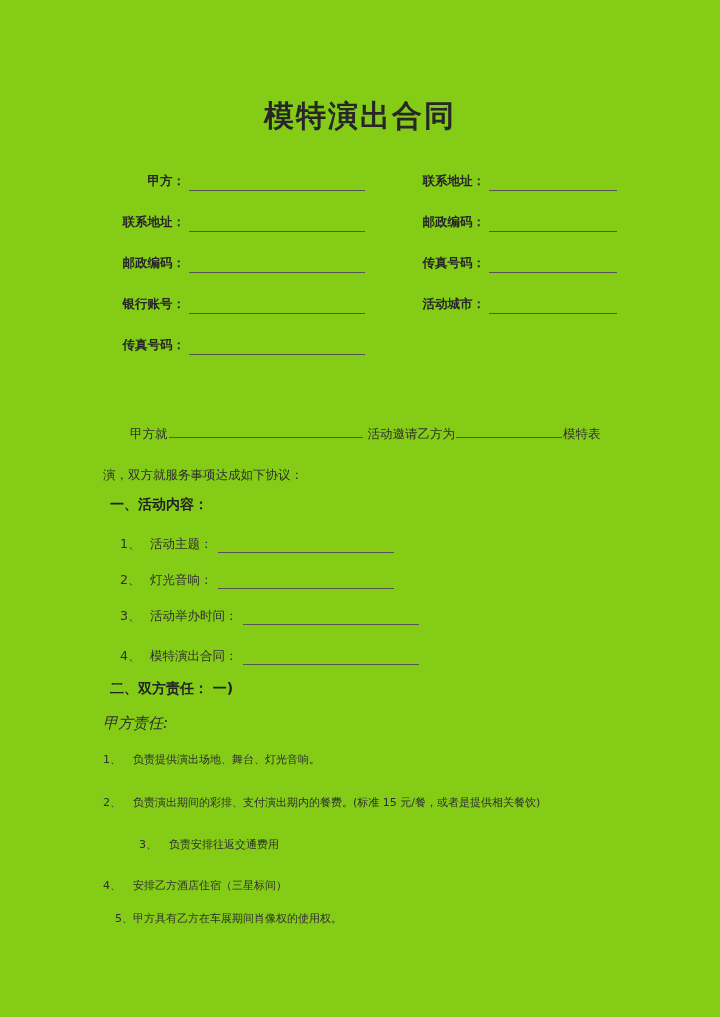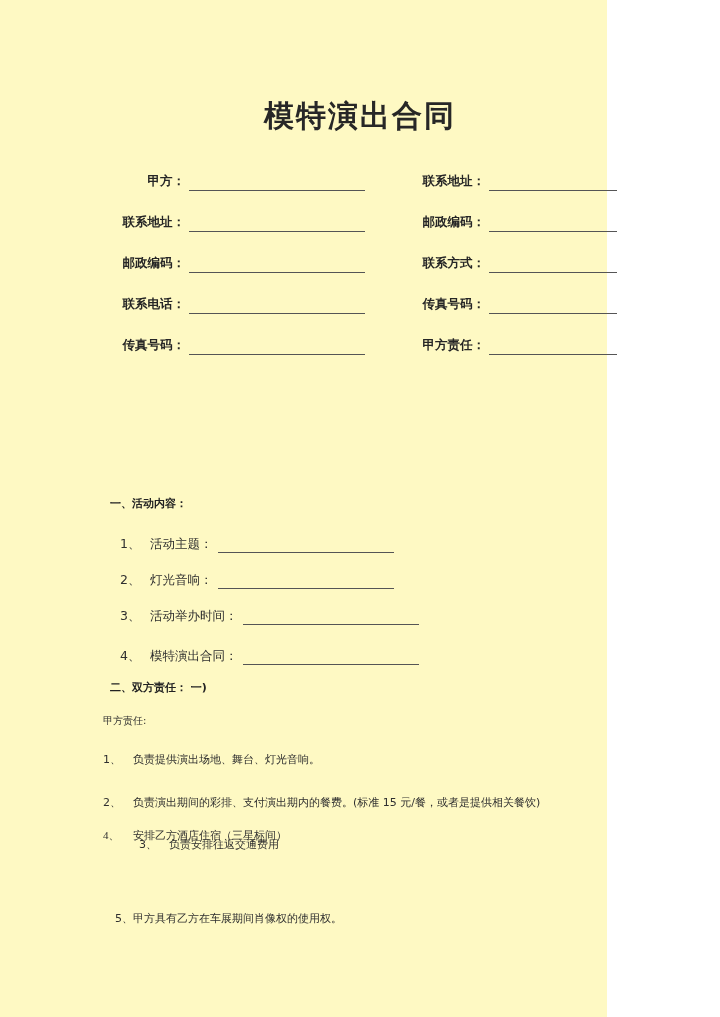--- a/index.html
+++ b/index.html
@@ -10,23 +10,23 @@
   body {
     width: 720px;
     height: 1017px;
     position: relative;
     font-family: "DejaVu Sans", "Liberation Sans", sans-serif;
     color: #2b2b2b;
     overflow: hidden;
   }
   .page {
     position: relative;
-    width: 607px;
+    width: 720px;
     height: 1017px;
-    background: #fef9c3;
+    background: #84cc16;
     box-sizing: border-box;
   }
 
   
   .doc-title {
     position: absolute;
     top: 96px;
     left: 0;
     width: 720px;
     text-align: center;
@@ -93,21 +93,21 @@
     vertical-align: baseline;
     margin: 0 1px;
   }
   .blank-wide { width: 194px; }
   .blank-mid  { width: 106px; }
 
   
   .sec-head {
     position: absolute;
     left: 110px;
-    font-size: 11px;
+    font-size: 14px;
     font-weight: bold;
     color: #222222;
     white-space: nowrap;
   }
   .sec-head-1 { top: 496px; }
   .sec-head-2 { top: 680px; }
 
   .item {
     position: absolute;
     left: 120px;
@@ -127,38 +127,39 @@
   .it1 { top: 536px; }
   .it2 { top: 572px; }
   .it3 { top: 608px; }
   .it4 { top: 648px; }
   .it1 .iline, .it2 .iline { width: 176px; }
   .it3 .iline, .it4 .iline { width: 176px; }
 
   .plain {
     position: absolute;
     left: 103px;
-    font-size: 10px;
-    color: #2f2f2f;
-    white-space: nowrap;
+    font-size: 15px;
+    color: #2f2f2f;
+    white-space: nowrap;
+    font-style: italic;
   }
   .p-jiafang { top: 714px; }
 
   .ritem {
     position: absolute;
     left: 103px;
     font-size: 11px;
     color: #2f2f2f;
     white-space: nowrap;
   }
   .ritem .num { display: inline-block; width: 30px; }
   .r1 { top: 752px; }
   .r2 { top: 795px; }
   .r3 { top: 837px; margin-left: 36px; }
-  .r4 { top: 828px; font-family: Liberation Serif, serif; }
+  .r4 { top: 878px; }
   .r5 { top: 911px; text-align: right; }
 </style>
 </head>
 <body>
 
 <div class="page">
 
   <div class="doc-title">模特演出合同</div>
 
   <div class="parties">
@@ -170,54 +171,53 @@
       </div>
       <div class="frow">
         <span class="flabel">联系地址：</span>
         <span class="fline"></span>
       </div>
       <div class="frow">
         <span class="flabel">邮政编码：</span>
         <span class="fline"></span>
       </div>
       <div class="frow">
-        <span class="flabel">联系电话：</span>
+        <span class="flabel">银行账号：</span>
         <span class="fline"></span>
       </div>
       <div class="frow">
         <span class="flabel">传真号码：</span>
         <span class="fline"></span>
       </div>
     </div>
 
     <div class="col col-right">
       <div class="frow">
         <span class="flabel">联系地址：</span>
         <span class="fline"></span>
       </div>
       <div class="frow">
         <span class="flabel">邮政编码：</span>
         <span class="fline"></span>
       </div>
       <div class="frow">
-        <span class="flabel">联系方式：</span>
-        <span class="fline"></span>
-      </div>
-      <div class="frow">
         <span class="flabel">传真号码：</span>
         <span class="fline"></span>
       </div>
       <div class="frow">
-        <span class="flabel">甲方责任：</span>
+        <span class="flabel">活动城市：</span>
         <span class="fline"></span>
       </div>
     </div>
 
   </div>
 
+  <div class="intro">
+    <span class="indent"></span><span>甲方就</span><span class="blank blank-wide"></span> <span>活动邀请乙方为</span><span class="blank blank-mid"></span><span>模特表</span><br><span>演，双方就服务事项达成如下协议：</span>
+  </div>
 
   <div class="sec-head sec-head-1">一、活动内容：</div>
 
   <div class="item it1">
     <span class="num">1、</span>
     <span class="txt">活动主题：</span>
     <span class="iline"></span>
   </div>
   <div class="item it2">
     <span class="num">2、</span>

